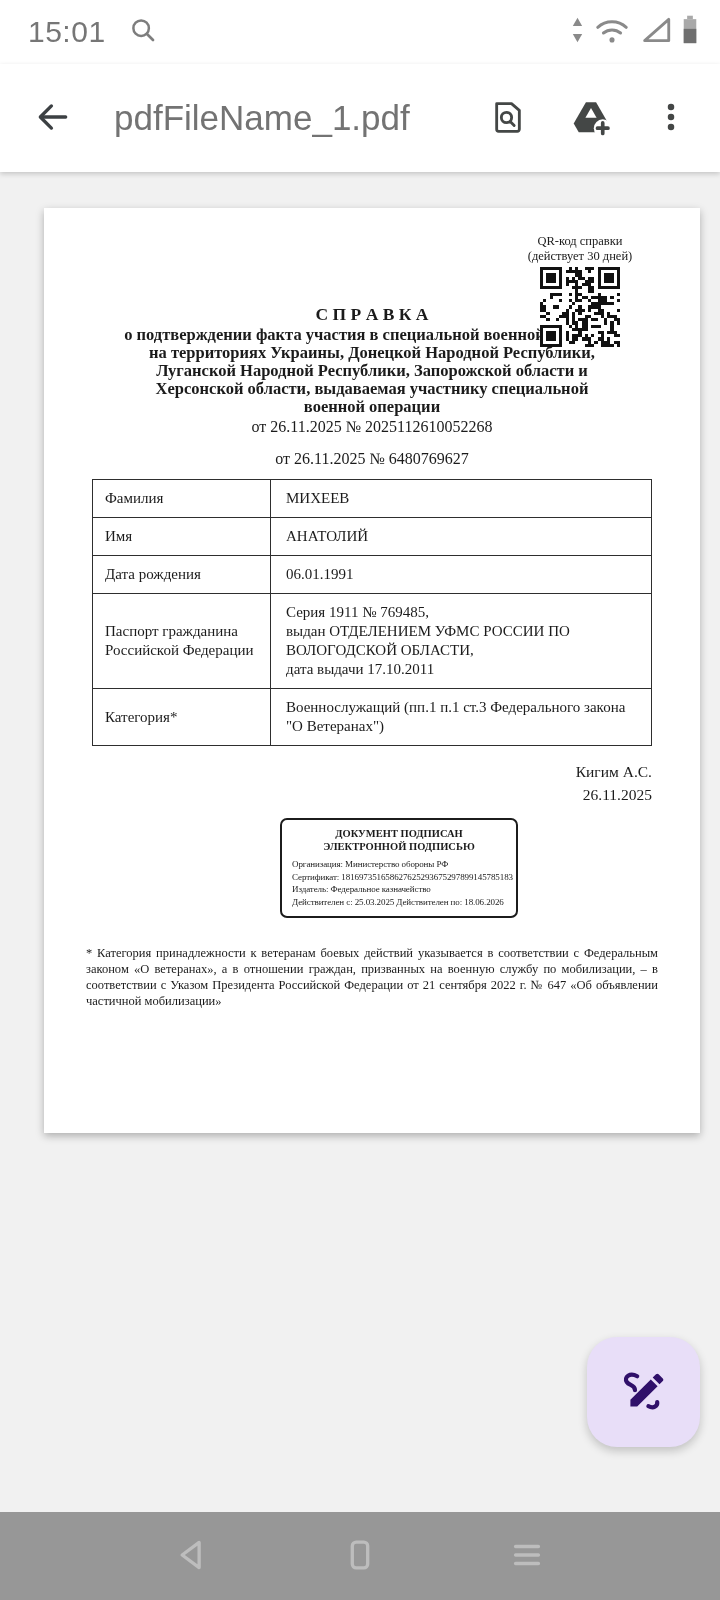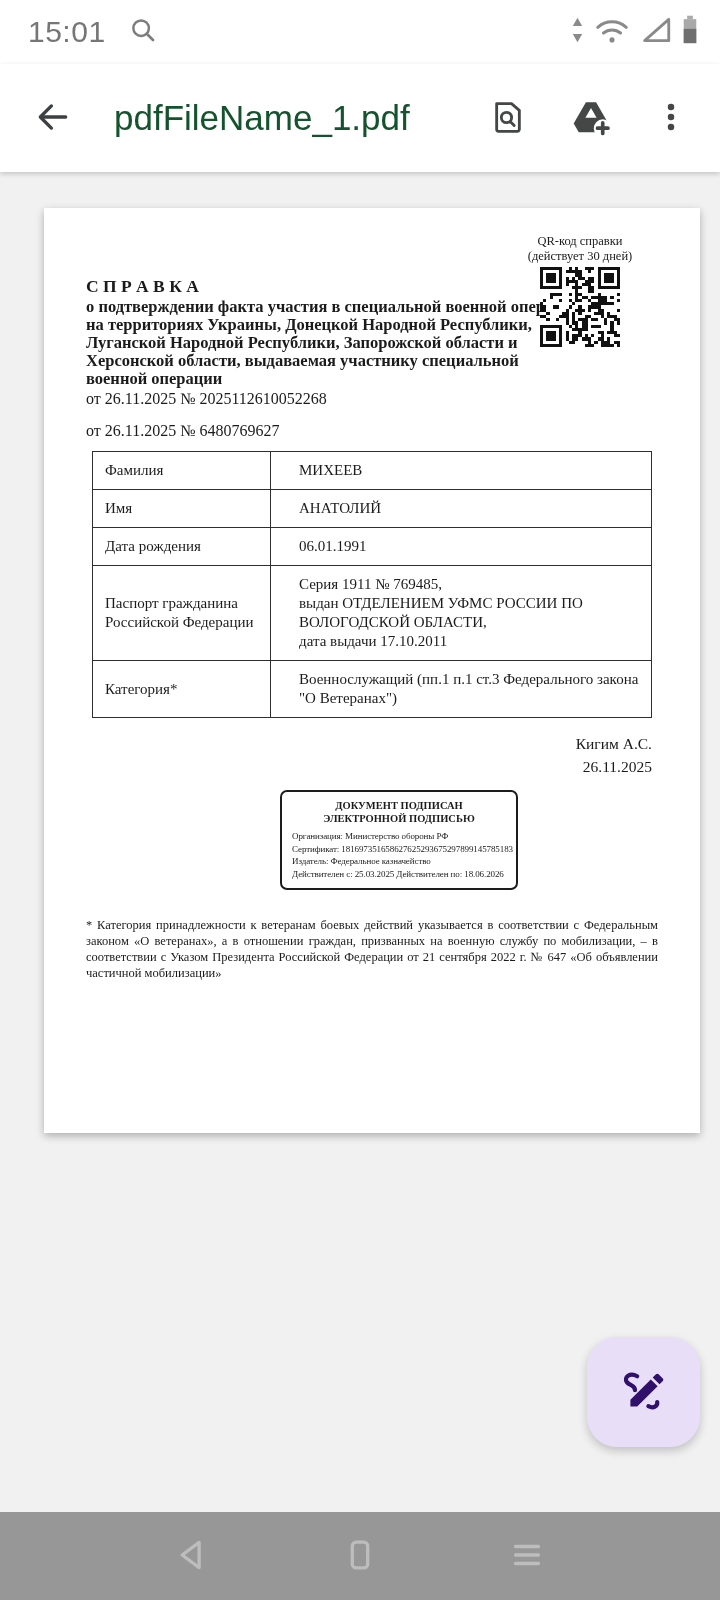--- a/index.html
+++ b/index.html
@@ -11,45 +11,45 @@
     display:flex; align-items:center; justify-content:space-between; padding:0 22px 0 28px; }
   .sb-left { display:flex; align-items:center; gap:22px; }
   .sb-time { font-size:30px; color:#767676; letter-spacing:0.5px; }
   .sb-right { display:flex; align-items:center; gap:9px; }
 
   
   .toolbar { position:absolute; top:64px; left:0; width:720px; height:108px; background:#fff;
     display:flex; align-items:center; padding:0 20px 0 26px;
     box-shadow:0 2px 5px rgba(0,0,0,0.18); z-index:5; }
   .tb-btn { background:none; border:none; padding:8px; display:flex; align-items:center; justify-content:center; cursor:pointer; }
-  .tb-title { flex:1; font-size:35px; color:#14532d; margin-left:34px; white-space:nowrap; overflow:hidden; }
+  .tb-title { flex:1; font-size:35px; color:#737373; margin-left:34px; white-space:nowrap; overflow:hidden; }
   .tb-actions { display:flex; align-items:center; gap:26px; margin-right:4px; }
 
   
   .viewer { position:absolute; top:172px; left:0; width:720px; height:1340px; background:#f1f1f1;margin-left:12px; }
   .doc-page { position:absolute; left:32px; top:36px; width:656px; height:925px; background:#fff;
     box-shadow:0 3px 8px rgba(0,0,0,0.28);
     font-family:"Liberation Serif", serif; color:#1b1b1b; padding:0 42px; }
   .ml { white-space:pre-line; }
 
   .qr-block { position:absolute; top:26px; right:30px; width:180px; text-align:center; }
   .qr-caption { font-size:12.5px; line-height:15px; }
   .qr-code { margin:3px auto 0; width:80px; height:80px; }
 
-  .doc-head { padding-top:68px; }
+  .doc-head { padding-top:96px; text-align:center; }
   .doc-title { font-size:17.5px; font-weight:bold; line-height:20px; }
   .doc-subtitle { font-size:16.5px; font-weight:bold; line-height:18px; margin-top:2px; }
   .doc-number { font-size:16px; line-height:21px; }
   .doc-statement { font-size:16px; margin-top:10px; }
   .doc-statement-no { font-size:16px; margin-top:13px; }
 
   table.fields { width:560px; margin:11px auto 0; border-collapse:collapse; font-size:15px; }
   table.fields td { border:1.5px solid #2e2e2e; vertical-align:middle; line-height:19px; }
   table.fields td.lbl { width:178px; padding:9px 8px 9px 12px; }
-  table.fields td.val { padding:9px 8px 9px 28px; }
+  table.fields td.val { padding:9px 8px 9px 15px; }
   tr.r1 td, tr.r2 td, tr.r4 td { height:37px; }
   tr.r3 td, tr.r6 td { height:50px; }
   tr.r5 td { height:82px; }
 
   .signoff { text-align:right; font-size:15.5px; line-height:23px; margin:14px 6px 0 0; }
 
   .stamp { width:238px; margin-left:194px; margin-top:12px; border:2px solid #1c1c1c; border-radius:7px;
     padding:7px 10px 8px; }
   .stamp-title { text-align:center; font-size:10.5px; font-weight:bold; line-height:13px; margin-bottom:5px; }
   .stamp-line { font-size:9px; line-height:12.5px; letter-spacing:-0.1px; white-space:nowrap; }

